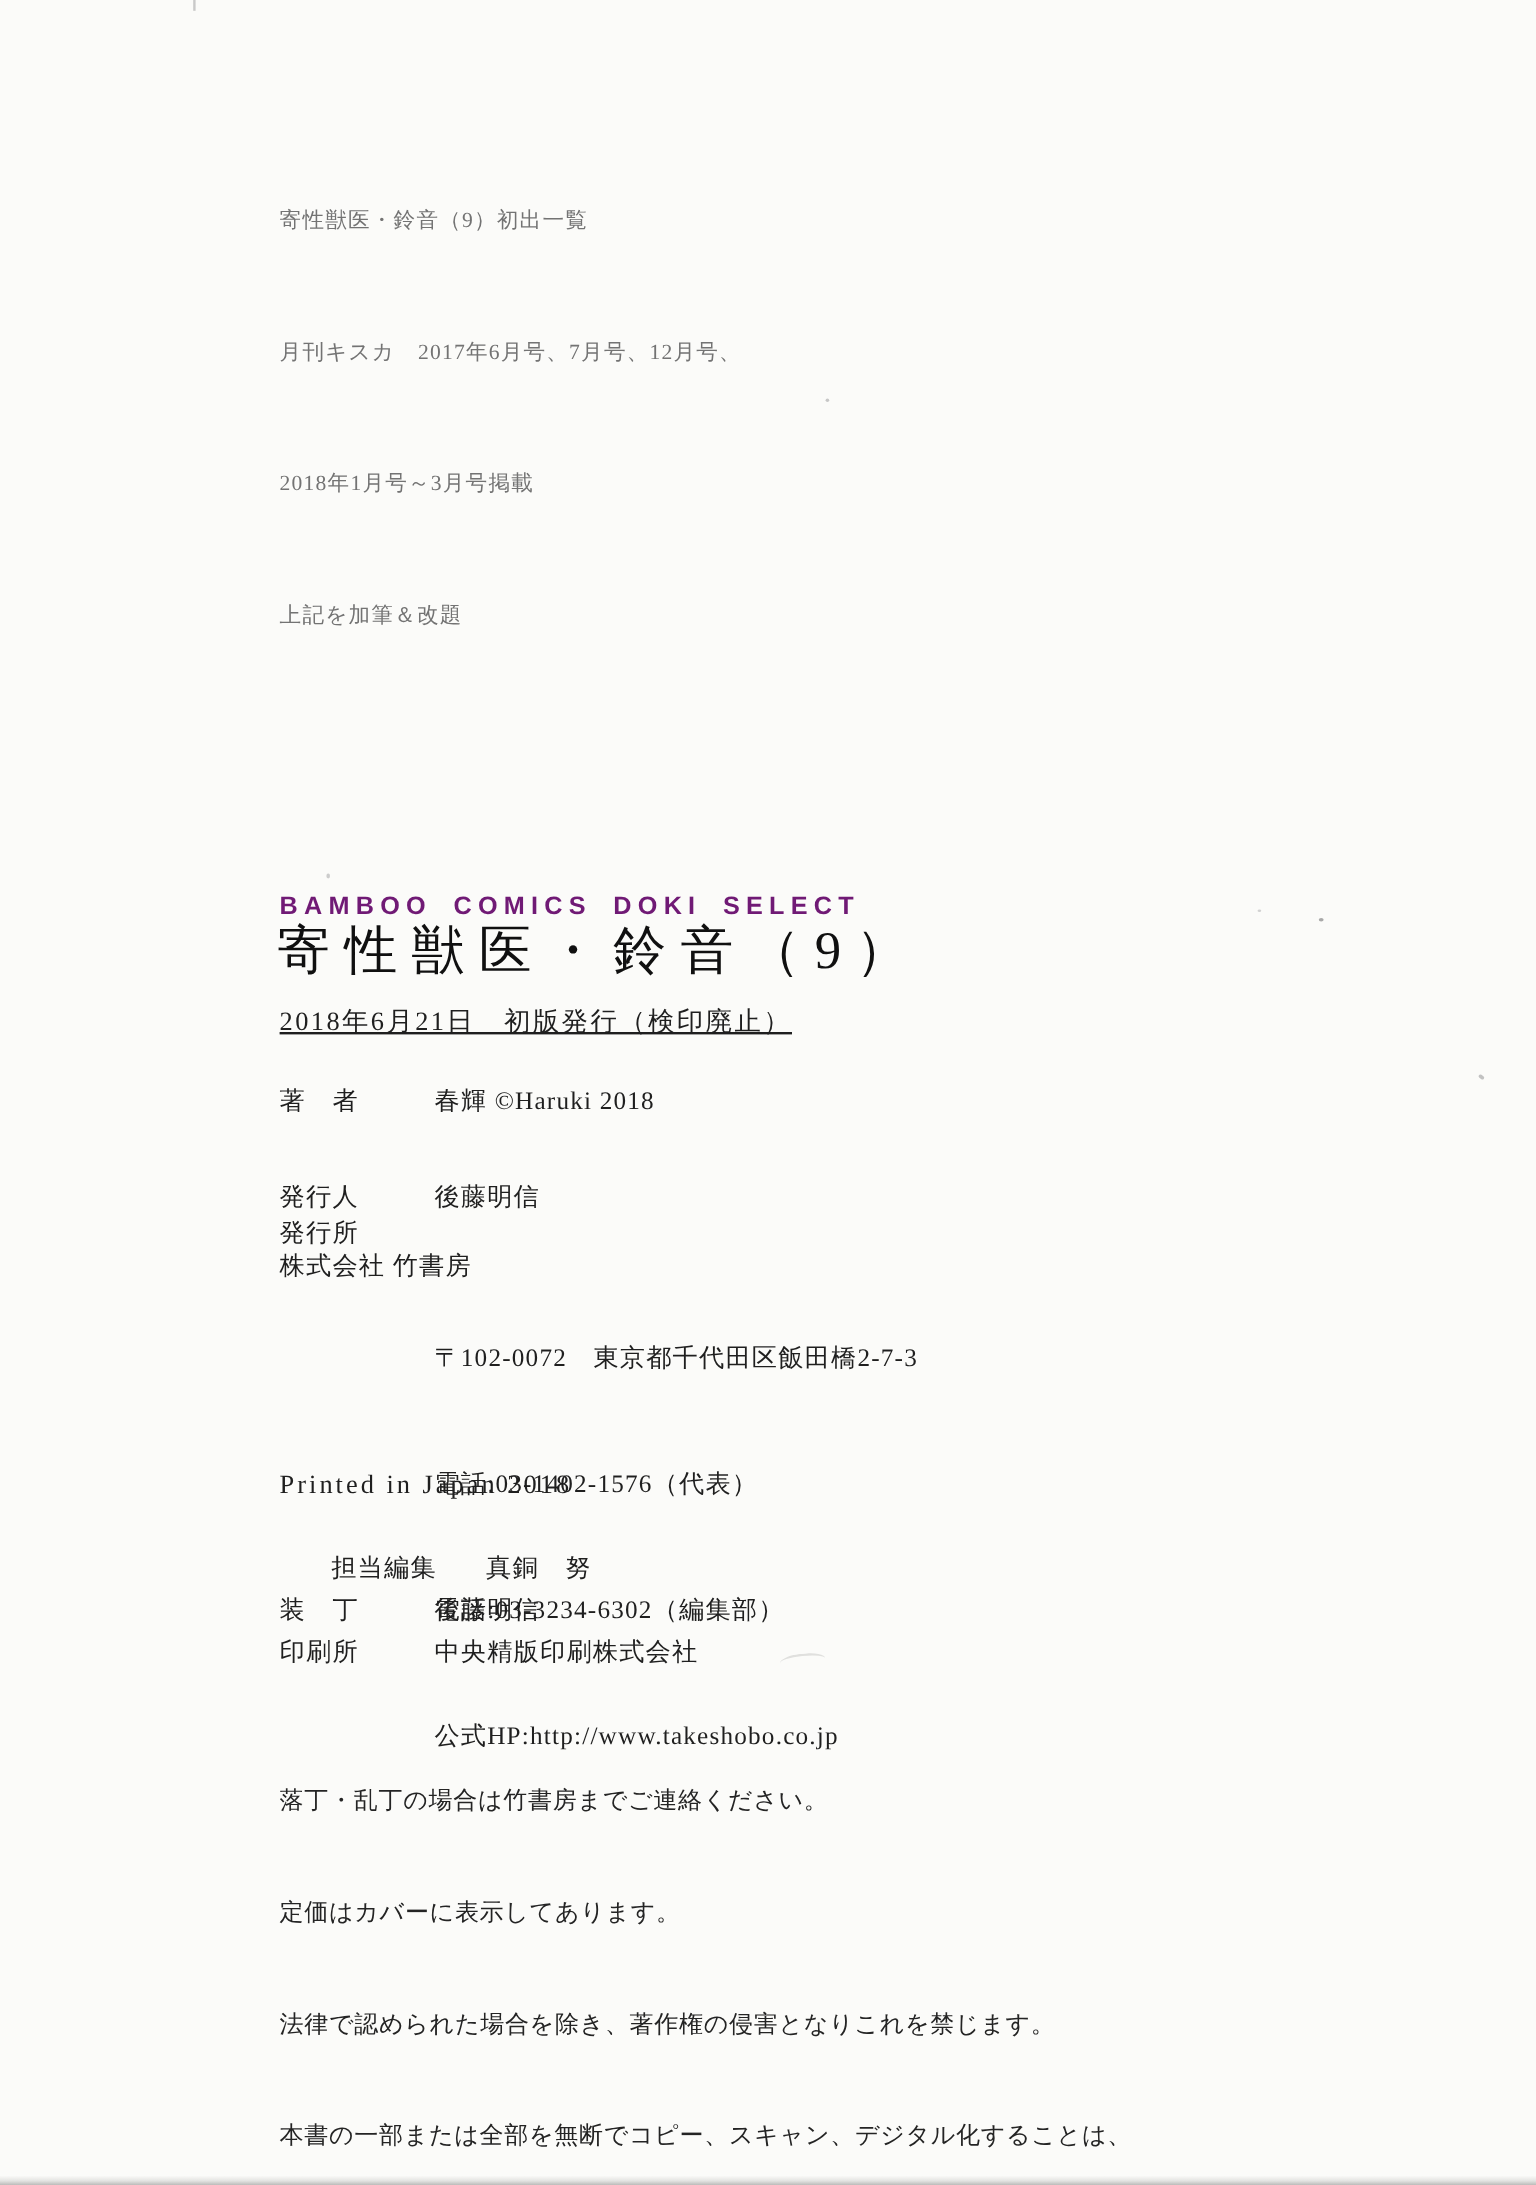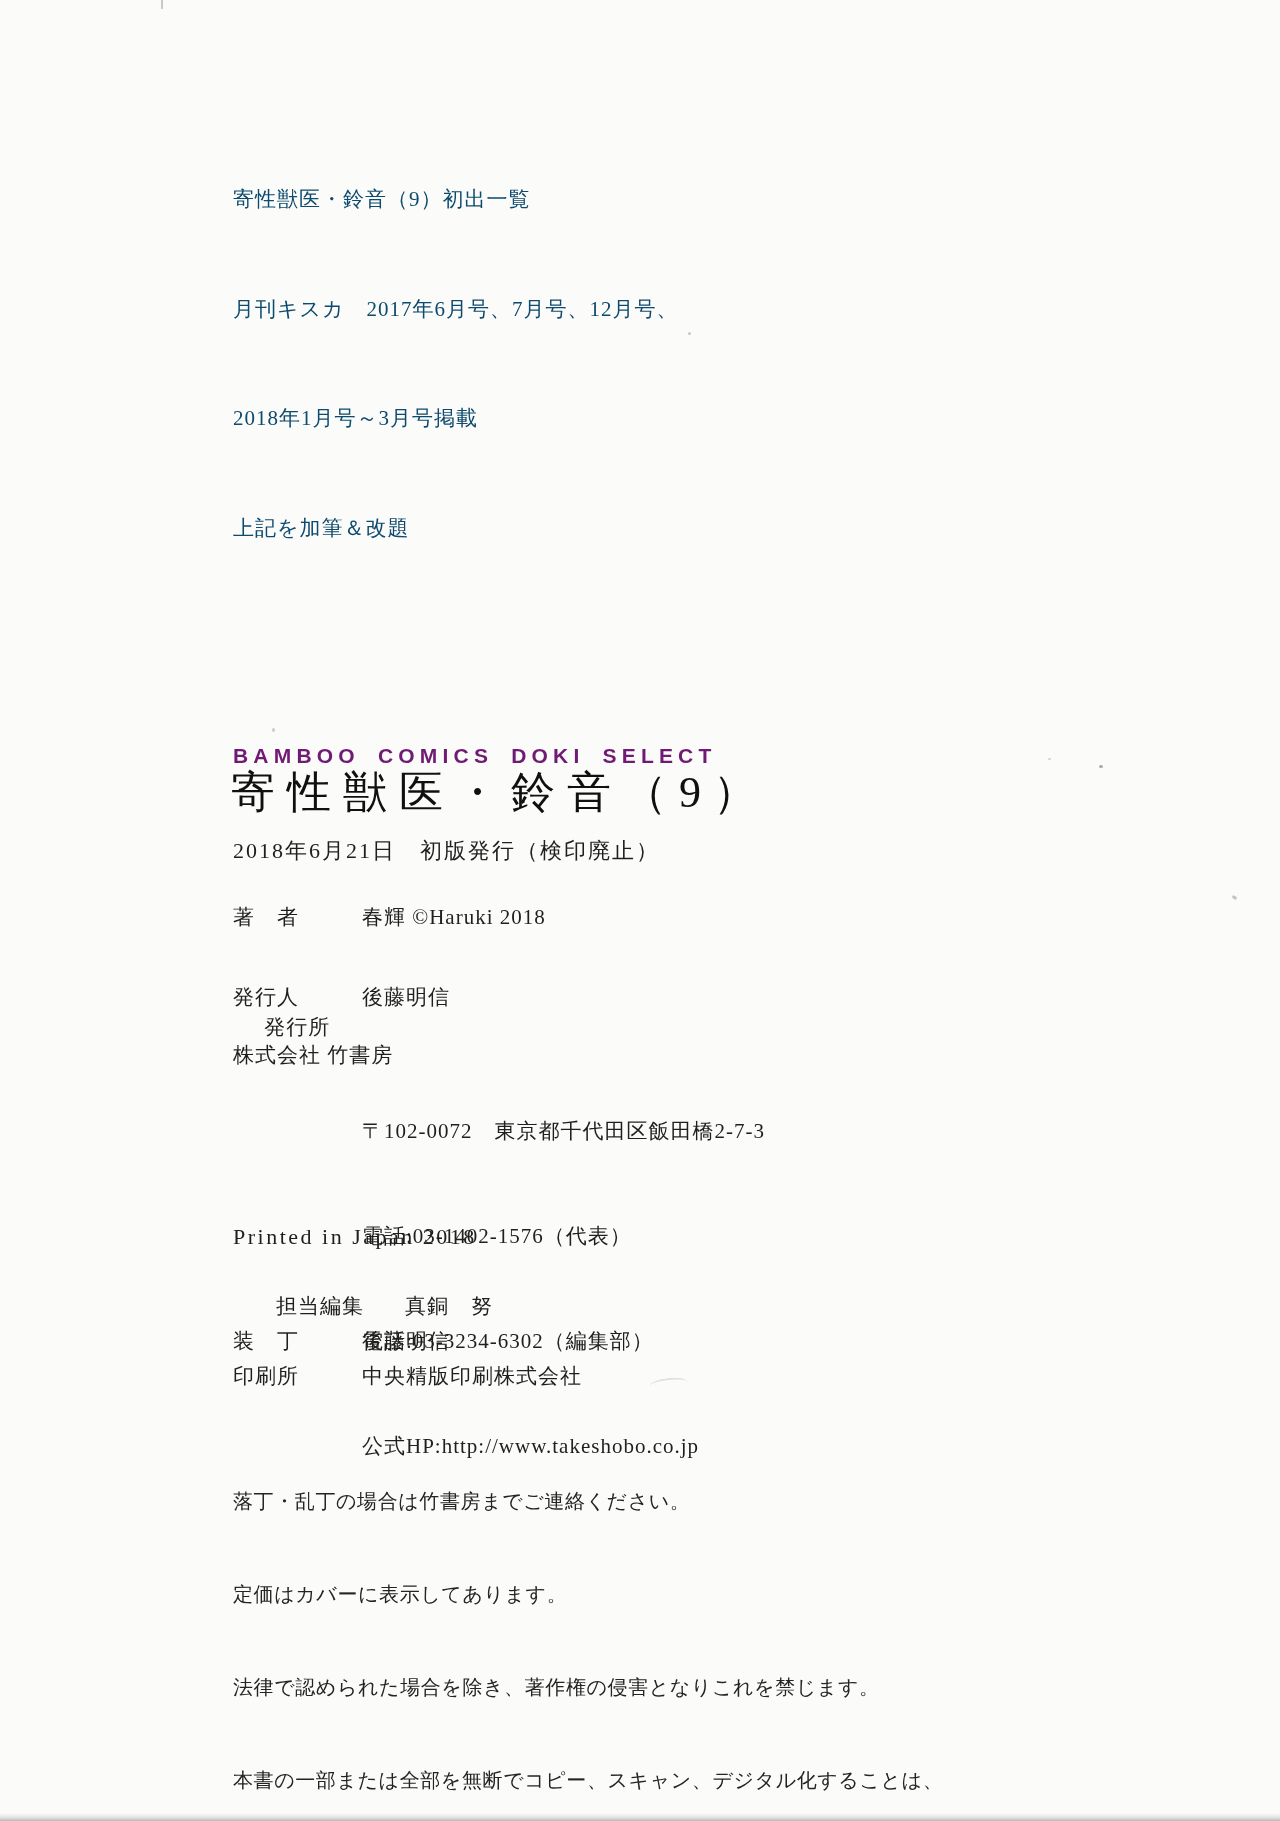--- a/index.html
+++ b/index.html
@@ -8,46 +8,46 @@
     width:1280px; height:1821px;
     background:#fbfbf9;
     color:#1f1f1f;
     font-family:"Liberation Serif","DejaVu Serif",serif;
     overflow:hidden;
   }
   .abs { position:absolute; white-space:pre; }
 
   
   .header-note {
-    left:233px; top:108px;
-    font-size:21px; letter-spacing:1px; line-height:36.5px;
-    color:#0c4a6e;
+    left:233px; top:92px;
+    font-size:18px; letter-spacing:1px; line-height:36.5px;
+    color:#737373;
   }
   .header-note div { white-space:pre; }
 
   
   .imprint-series {
     left:233px; top:744px;
     font-family:"Liberation Sans","DejaVu Sans",sans-serif;
     font-weight:bold; font-size:21px;
     letter-spacing:5.2px; word-spacing:7px;
     color:#701a75;
   }
   .book-title {
     left:231px; top:763px;
     font-size:44px; letter-spacing:12px;
     color:#101010;
   }
   .edition-line {
     left:233px; top:836px;
-    font-size:22px; letter-spacing:2px;
+    font-size:22px; letter-spacing:2px;text-decoration:underline;
   }
 
   
-  .row { position:absolute; left:233px; font-size:21px; letter-spacing:1px; display:flex;align-items:flex-end; }
+  .row { position:absolute; left:233px; font-size:21px; letter-spacing:1px; display:flex; }
   .row .label { display:inline-block; width:129px; white-space:pre; }
   .row .value { white-space:pre; }
 
   .pub-details {
     left:362px; top:1044px;
     font-size:21px; letter-spacing:1px; line-height:35px;
   }
   .pub-details div { white-space:pre; }
 
   .printed-note {

